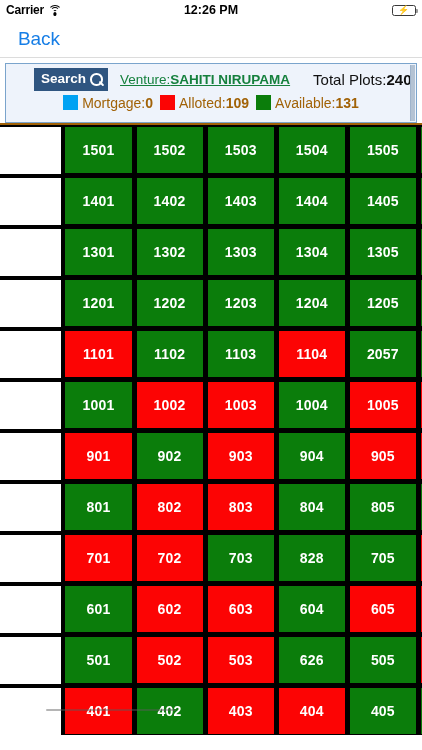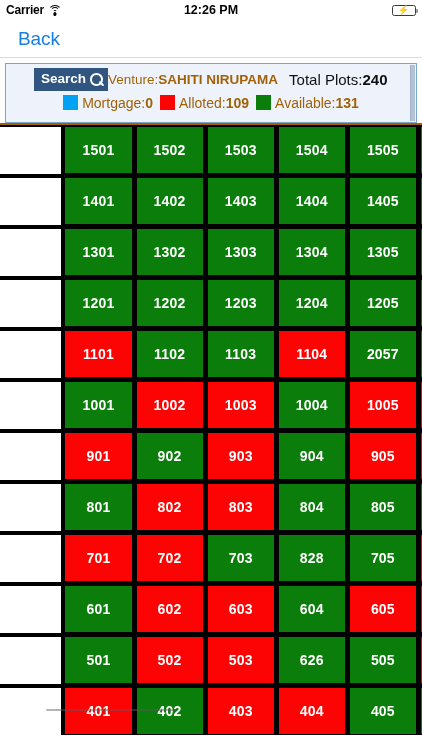--- a/index.html
+++ b/index.html
@@ -79,21 +79,21 @@
     position:relative;
     margin:5px 5px 0 5px;
     height:60px;
     background:#eef3fb;
     border:1px solid #7aa4cc;
     overflow:hidden;
   }
   .info-row1{
     display:flex; align-items:center;
     padding:4px 0 0 28px;
-    gap:0;
+    gap:12px;
   }
   .search-btn{
     background:#2f5580;
     color:#ffffff;
     font-size:13.5px; font-weight:bold;
     padding:3px 6px 3px 7px;
     display:inline-flex; align-items:center; gap:3px;
     cursor:pointer; user-select:none;
     line-height:1.25;
   }
@@ -105,21 +105,21 @@
     content:""; position:absolute; left:0; top:0;
     width:8.5px; height:8.5px; border:2px solid #fff; border-radius:50%;
   }
   .mag::after{
     content:""; position:absolute; right:-0.5px; bottom:-0.5px;
     width:5.5px; height:2px; background:#fff;
     transform:rotate(45deg); transform-origin:right bottom;
     border-radius:1px;
   }
   .venture-text{
-    font-size:13.5px; color:#a16207; white-space:nowrap;
+    font-size:13.5px; color:#15803d; white-space:nowrap;text-decoration:underline;
   }
   .venture-text b{ font-weight:bold; }
   .total-text{
     font-size:15px; color:#111; white-space:nowrap; margin-left:11px;
   }
   .info-row2{
     display:flex; align-items:center; justify-content:center;
     gap:7px; padding-top:4px;
   }
   .legend{ display:inline-flex; align-items:center; gap:4px; }

